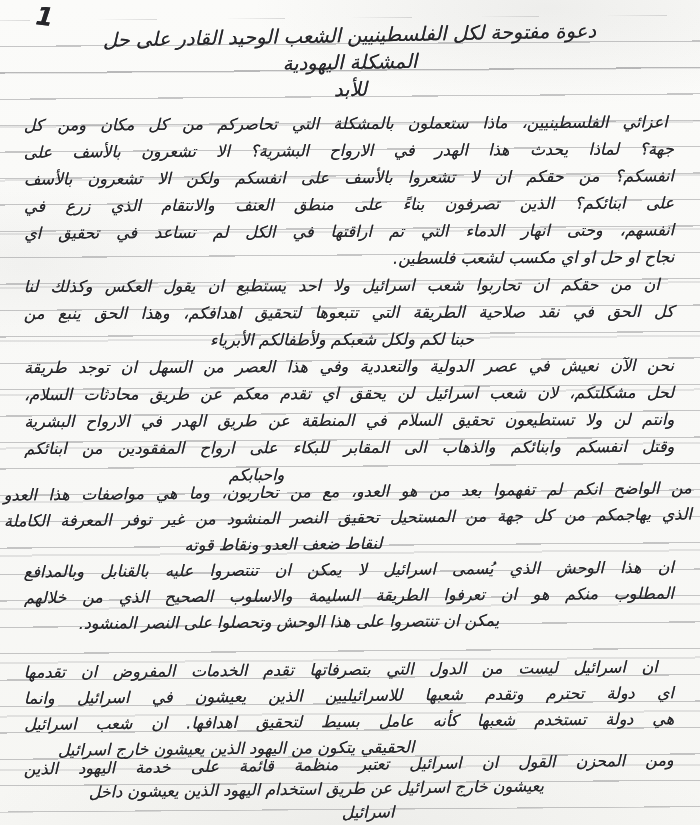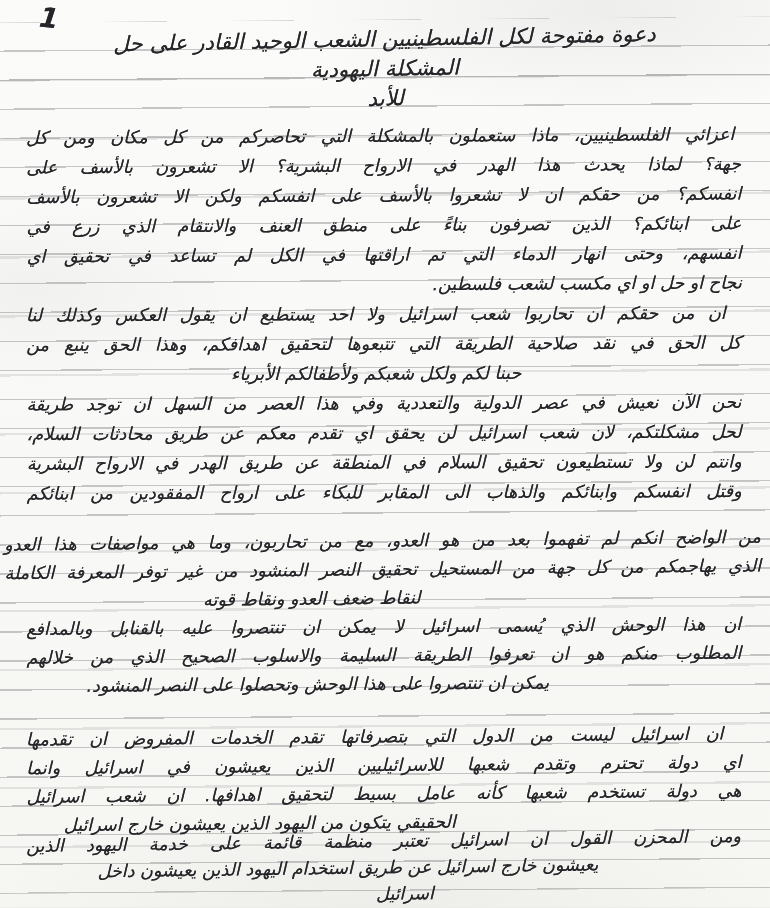--- a/index.html
+++ b/index.html
@@ -83,20 +83,21 @@
   </div>
 
   <div class="para p2 ink">
     <div class="row j" style="margin-right:14px">ان من حقكم ان تحاربوا شعب اسرائيل ولا احد يستطيع ان يقول العكس وكذلك لنا</div>
     <div class="row j">كل الحق في نقد صلاحية الطريقة التي تتبعوها لتحقيق اهدافكم، وهذا الحق ينبع من</div>
     <div class="row" style="margin-right:200px">حبنا لكم ولكل شعبكم ولأطفالكم الأبرياء</div>
     <div class="row j">نحن الآن نعيش في عصر الدولية والتعددية وفي هذا العصر من السهل ان توجد طريقة</div>
     <div class="row j">لحل مشكلتكم، لان شعب اسرائيل لن يحقق اي تقدم معكم عن طريق محادثات السلام،</div>
     <div class="row j">وانتم لن ولا تستطيعون تحقيق السلام في المنطقة عن طريق الهدر في الارواح البشرية</div>
     <div class="row j">وقتل انفسكم وابنائكم والذهاب الى المقابر للبكاء على ارواح المفقودين من ابنائكم</div>
+    <div class="row" style="margin-right:390px">واحبابكم</div>
   </div>
 
   <div class="para p3 ink">
     <div class="row j">من الواضح انكم لم تفهموا بعد من هو العدو، مع من تحاربون، وما هي مواصفات هذا العدو</div>
     <div class="row j">الذي يهاجمكم من كل جهة من المستحيل تحقيق النصر المنشود من غير توفر المعرفة الكاملة</div>
     <div class="row" style="margin-right:310px">لنقاط ضعف العدو ونقاط قوته</div>
   </div>
 
   <div class="para p4 ink">
     <div class="row j">ان هذا الوحش الذي يُسمى اسرائيل لا يمكن ان تنتصروا عليه بالقنابل وبالمدافع</div>

